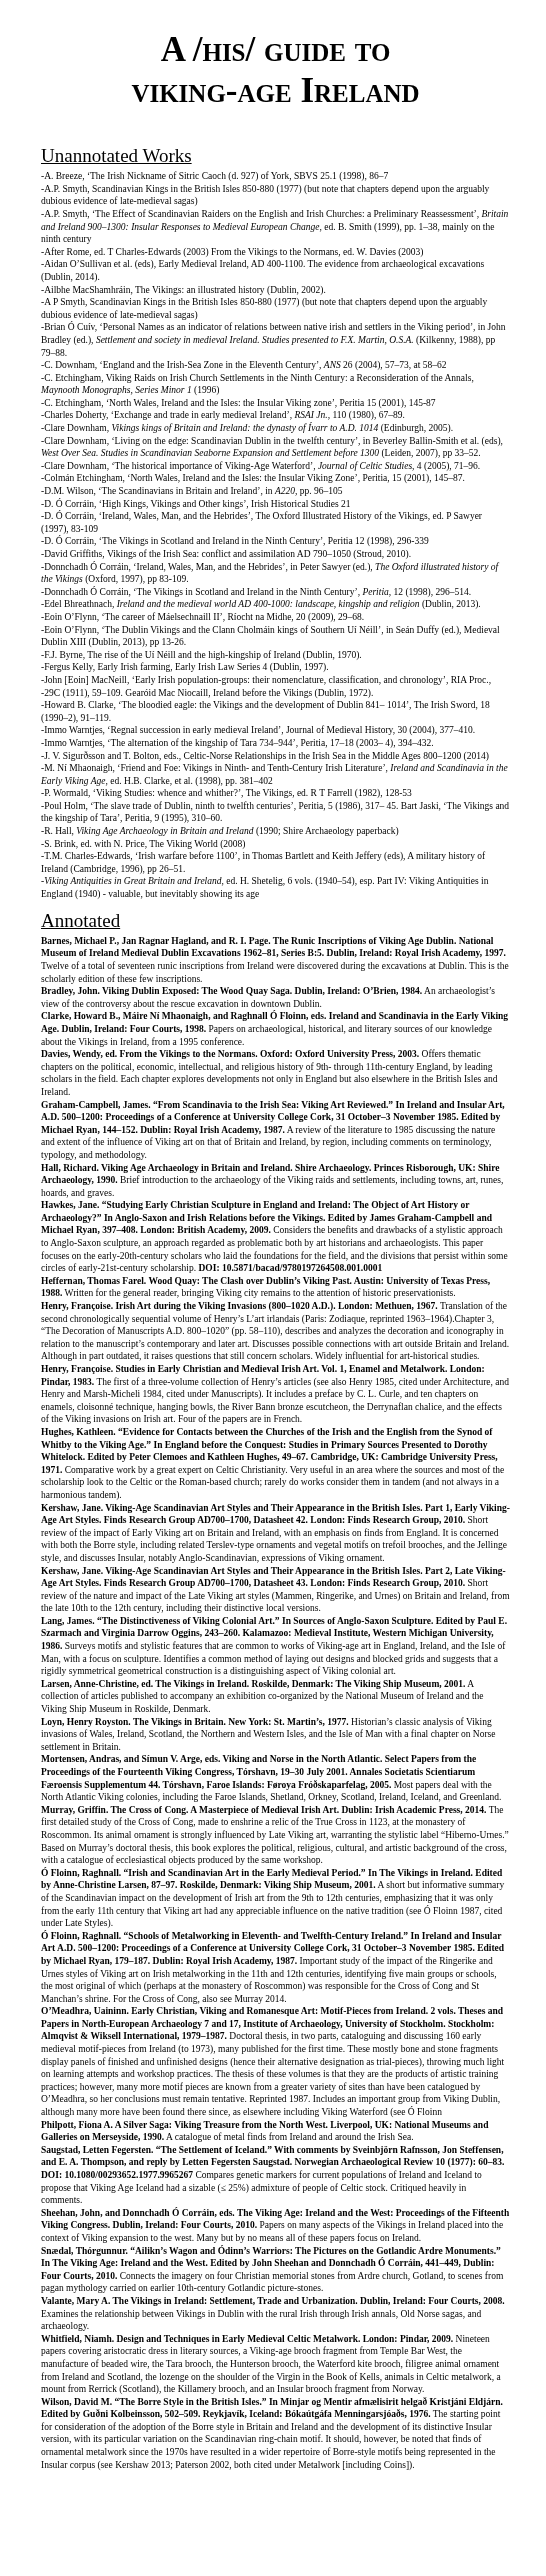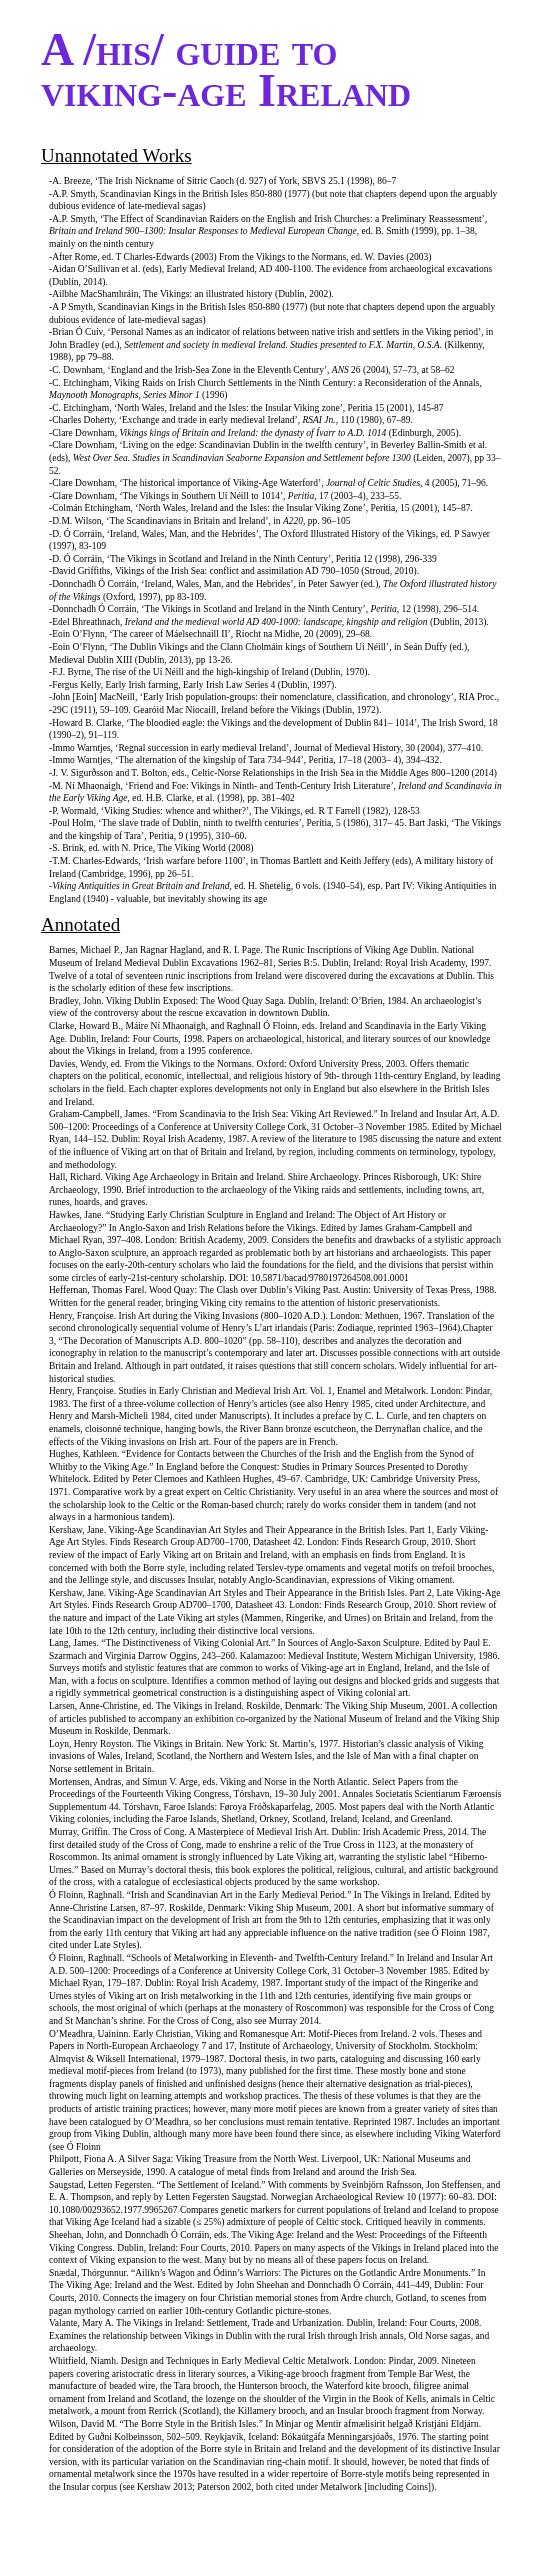--- a/index.html
+++ b/index.html
@@ -8,44 +8,45 @@
     height: 2576px;
     box-sizing: border-box;
     padding: 29px 36px 13px 41px;
     background: #ffffff;
     color: #000000;
     font-family: "Liberation Serif", "DejaVu Serif", serif;
     overflow: hidden;
   }
   .doc-title {
     margin: 0 0 34px 0;
-    font-size: 46px;
+    text-align: center;
+    font-size: 35px;
     line-height: 41px;
     font-weight: bold;
     font-variant: small-caps;
-    color: #6d28d9;
+    color: #000000;
   }
   .section-heading {
     margin: 9px 0 3.2px 0;
     font-size: 19px;
     line-height: 22px;
     font-weight: normal;
     text-decoration: underline;
     color: #000000;
   }
   .section-heading:first-of-type { margin-top: 0; }
-  .entries { margin: 8px; }
+  .entries { margin: 0; }
   .entry {
     margin: 0;
     font-size: 9.5px;
     line-height: 12.6px;
     text-align: left;
     color: #000000;
   }
-  .entry span.bold { font-weight: normal; }
+  .entry span.bold { font-weight: bold; }
   .entry span.italic { font-style: italic; }
 </style>
 </head>
 <body>
 
 <div class="page">
   <h1 class="doc-title"><span>A /his/ guide to</span><br>
     <span>viking-age Ireland</span>
   </h1>
   <div id="sections">
@@ -59,41 +60,42 @@
         <p class="entry"><span>-Ailbhe MacShamhráin, The Vikings: an illustrated history (Dublin, 2002).</span></p>
         <p class="entry"><span>-A P Smyth, Scandinavian Kings in the British Isles 850-880 (1977) (but note that chapters depend upon the arguably dubious evidence of late-medieval sagas)</span></p>
         <p class="entry"><span>-Brian Ó Cuív, ‘Personal Names as an indicator of relations between native irish and settlers in the Viking period’, in John Bradley (ed.), </span><span class="italic">Settlement and society in medieval Ireland. Studies presented to F.X. Martin, O.S.A.</span><span> (Kilkenny, 1988), pp 79–88.</span></p>
         <p class="entry"><span>-C. Downham, ‘England and the Irish-Sea Zone in the Eleventh Century’, </span><span class="italic">ANS</span><span> 26 (2004), 57–73, at 58–62</span></p>
         <p class="entry"><span>-C. Etchingham, Viking Raids on Irish Church Settlements in the Ninth Century: a Reconsideration of the Annals, </span><span class="italic">Maynooth Monographs, Series Minor 1</span><span> (1996)</span></p>
         <p class="entry"><span>-C. Etchingham, ‘North Wales, Ireland and the Isles: the Insular Viking zone’, Peritia 15 (2001), 145-87</span></p>
         <p class="entry"><span>-Charles Doherty, ‘Exchange and trade in early medieval Ireland’, </span><span class="italic">RSAI Jn.</span><span>, 110 (1980), 67–89.</span></p>
         <p class="entry"><span>-Clare Downham, </span><span class="italic">Vikings kings of Britain and Ireland: the dynasty of Ívarr to A.D. 1014</span><span> (Edinburgh, 2005).</span></p>
         <p class="entry"><span>-Clare Downham, ‘Living on the edge: Scandinavian Dublin in the twelfth century’, in Beverley Ballin-Smith et al. (eds), </span><span class="italic">West Over Sea. Studies in Scandinavian Seaborne Expansion and Settlement before 1300</span><span> (Leiden, 2007), pp 33–52.</span></p>
         <p class="entry"><span>-Clare Downham, ‘The historical importance of Viking-Age Waterford’, </span><span class="italic">Journal of Celtic Studies</span><span>, 4 (2005), 71–96.</span></p>
-        <p class="entry"><span>-Clare Downham, ‘The Vikings in Southern Uí Néill to 1014’, </span><span class="italic">Peritia</span><span>, 17 (2003–4), 233–55.</span></p>
         <p class="entry"><span>-Colmán Etchingham, ‘North Wales, Ireland and the Isles: the Insular Viking Zone’, Peritia, 15 (2001), 145–87.</span></p>
         <p class="entry"><span>-D.M. Wilson, ‘The Scandinavians in Britain and Ireland’, in </span><span class="italic">A220</span><span>, pp. 96–105</span></p>
+        <p class="entry"><span>-D. Ó Corráin, ‘High Kings, Vikings and Other kings’, Irish Historical Studies 21</span></p>
         <p class="entry"><span>-D. Ó Corráin, ‘Ireland, Wales, Man, and the Hebrides’, The Oxford Illustrated History of the Vikings, ed. P Sawyer (1997), 83-109</span></p>
         <p class="entry"><span>-D. Ó Corráin, ‘The Vikings in Scotland and Ireland in the Ninth Century’, Peritia 12 (1998), 296-339</span></p>
         <p class="entry"><span>-David Griffiths, Vikings of the Irish Sea: conflict and assimilation AD 790–1050 (Stroud, 2010).</span></p>
         <p class="entry"><span>-Donnchadh Ó Corráin, ‘Ireland, Wales, Man, and the Hebrides’, in Peter Sawyer (ed.), </span><span class="italic">The Oxford illustrated history of the Vikings</span><span> (Oxford, 1997), pp 83-109.</span></p>
         <p class="entry"><span>-Donnchadh Ó Corráin, ‘The Vikings in Scotland and Ireland in the Ninth Century’, </span><span class="italic">Peritia</span><span>, 12 (1998), 296–514.</span></p>
         <p class="entry"><span>-Edel Bhreathnach, </span><span class="italic">Ireland and the medieval world AD 400-1000: landscape, kingship and religion</span><span> (Dublin, 2013).</span></p>
         <p class="entry"><span>-Eoin O’Flynn, ‘The career of Máelsechnaill II’, Ríocht na Midhe, 20 (2009), 29–68.</span></p>
         <p class="entry"><span>-Eoin O’Flynn, ‘The Dublin Vikings and the Clann Cholmáin kings of Southern Uí Néill’, in Seán Duffy (ed.), Medieval Dublin XIII (Dublin, 2013), pp 13-26.</span></p>
         <p class="entry"><span>-F.J. Byrne, The rise of the Uí Néill and the high-kingship of Ireland (Dublin, 1970).</span></p>
         <p class="entry"><span>-Fergus Kelly, Early Irish farming, Early Irish Law Series 4 (Dublin, 1997).</span></p>
         <p class="entry"><span>-John [Eoin] MacNeill, ‘Early Irish population-groups: their nomenclature, classification, and chronology’, RIA Proc., -29C (1911), 59–109. Gearóid Mac Niocaill, Ireland before the Vikings (Dublin, 1972).</span></p>
         <p class="entry"><span>-Howard B. Clarke, ‘The bloodied eagle: the Vikings and the development of Dublin 841– 1014’, The Irish Sword, 18 (1990–2), 91–119.</span></p>
         <p class="entry"><span>-Immo Warntjes, ‘Regnal succession in early medieval Ireland’, Journal of Medieval History, 30 (2004), 377–410.</span></p>
         <p class="entry"><span>-Immo Warntjes, ‘The alternation of the kingship of Tara 734–944’, Peritia, 17–18 (2003– 4), 394–432.</span></p>
         <p class="entry"><span>-J. V. Sigurðsson and T. Bolton, eds., Celtic-Norse Relationships in the Irish Sea in the Middle Ages 800–1200 (2014)</span></p>
         <p class="entry"><span>-M. Ní Mhaonaigh, ‘Friend and Foe: Vikings in Ninth- and Tenth-Century Irish Literature’, </span><span class="italic">Ireland and Scandinavia in the Early Viking Age</span><span>, ed. H.B. Clarke, et al. (1998), pp. 381–402</span></p>
         <p class="entry"><span>-P. Wormald, ‘Viking Studies: whence and whither?’, The Vikings, ed. R T Farrell (1982), 128-53</span></p>
         <p class="entry"><span>-Poul Holm, ‘The slave trade of Dublin, ninth to twelfth centuries’, Peritia, 5 (1986), 317– 45. Bart Jaski, ‘The Vikings and the kingship of Tara’, Peritia, 9 (1995), 310–60.</span></p>
+        <p class="entry"><span>-R. Hall, </span><span class="italic">Viking Age Archaeology in Britain and Ireland</span><span> (1990; Shire Archaeology paperback)</span></p>
         <p class="entry"><span>-S. Brink, ed. with N. Price, The Viking World (2008)</span></p>
         <p class="entry"><span>-T.M. Charles-Edwards, ‘Irish warfare before 1100’, in Thomas Bartlett and Keith Jeffery (eds), A military history of Ireland (Cambridge, 1996), pp 26–51.</span></p>
         <p class="entry"><span>-</span><span class="italic">Viking Antiquities in Great Britain and Ireland</span><span>, ed. H. Shetelig, 6 vols. (1940–54), esp. Part IV: Viking Antiquities in England (1940) - valuable, but inevitably showing its age</span></p>
       </div>
       <h2 class="section-heading">Annotated</h2>
       <div class="entries">
         <p class="entry"><span class="bold">Barnes, Michael P., Jan Ragnar Hagland, and R. I. Page. The Runic Inscriptions of Viking Age Dublin. National Museum of Ireland Medieval Dublin Excavations 1962–81, Series B:5. Dublin, Ireland: Royal Irish Academy, 1997.</span><span> Twelve of a total of seventeen runic inscriptions from Ireland were discovered during the excavations at Dublin. This is the scholarly edition of these few inscriptions.</span></p>
         <p class="entry"><span class="bold">Bradley, John. Viking Dublin Exposed: The Wood Quay Saga. Dublin, Ireland: O’Brien, 1984.</span><span> An archaeologist’s view of the controversy about the rescue excavation in downtown Dublin.</span></p>
         <p class="entry"><span class="bold">Clarke, Howard B., Máire Ní Mhaonaigh, and Raghnall Ó Floinn, eds. Ireland and Scandinavia in the Early Viking Age. Dublin, Ireland: Four Courts, 1998.</span><span> Papers on archaeological, historical, and literary sources of our knowledge about the Vikings in Ireland, from a 1995 conference.</span></p>
         <p class="entry"><span class="bold">Davies, Wendy, ed. From the Vikings to the Normans. Oxford: Oxford University Press, 2003.</span><span> Offers thematic chapters on the political, economic, intellectual, and religious history of 9th- through 11th-century England, by leading scholars in the field. Each chapter explores developments not only in England but also elsewhere in the British Isles and Ireland.</span></p>

